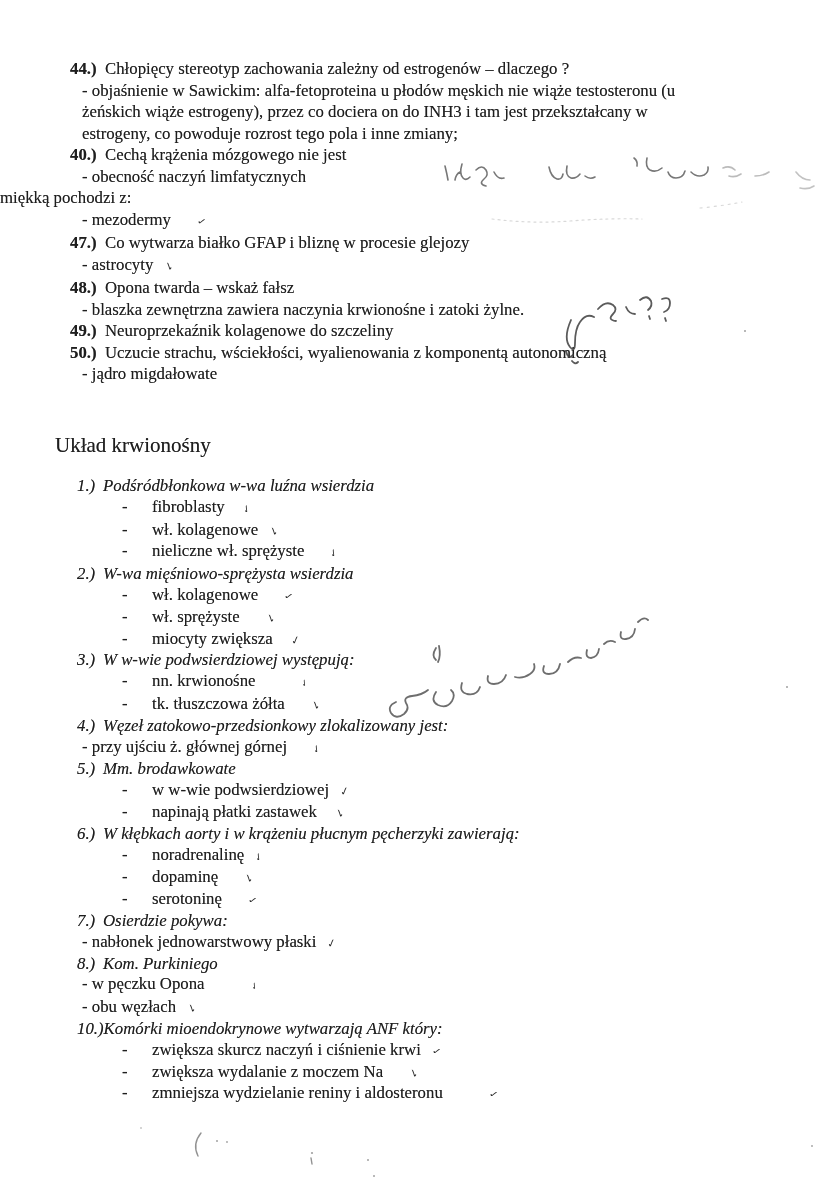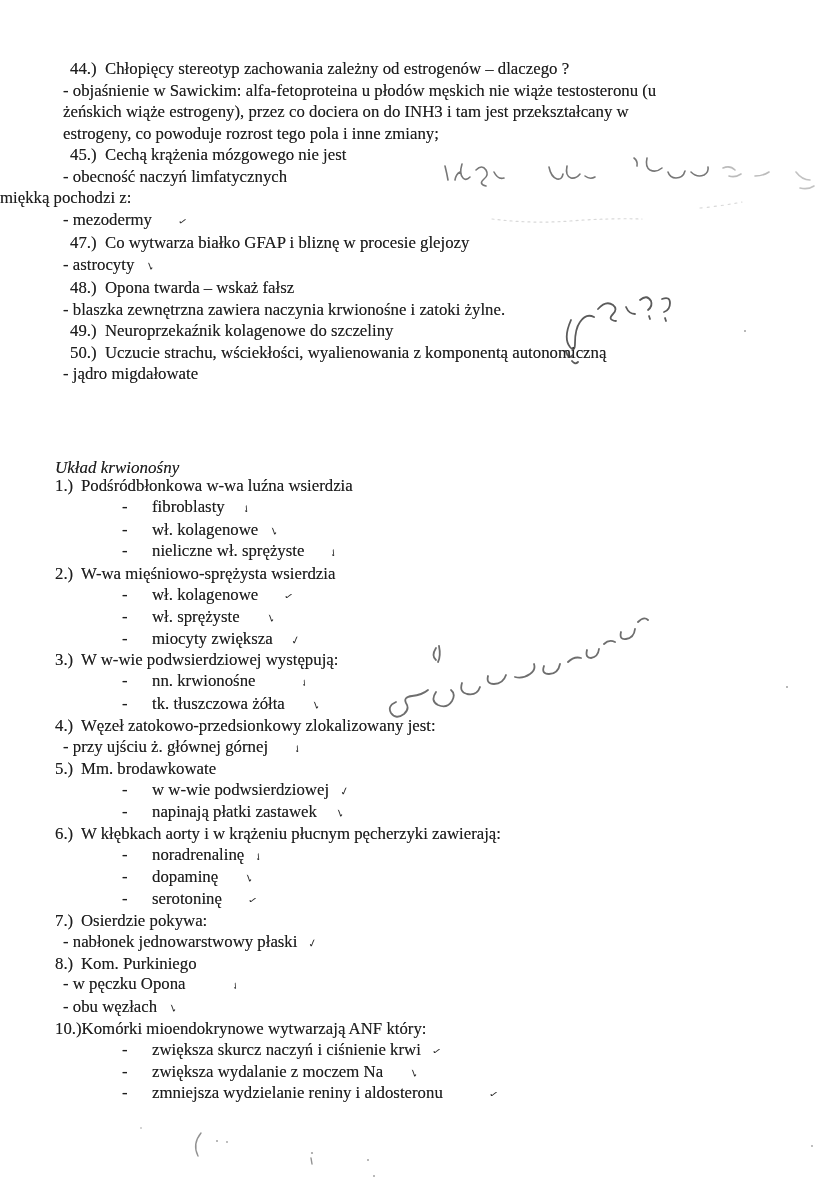--- a/index.html
+++ b/index.html
@@ -5,26 +5,26 @@
 <style>
   html,body{margin:0;padding:0;background:#e8e8e8;}
   .page{
     position:relative;width:819px;height:1182px;background:#ffffff;
     font-family:"Liberation Serif","DejaVu Serif",serif;
     color:#1e1e1e;overflow:hidden;
     text-shadow:0 0 .5px rgba(25,25,25,.55);
   }
   .sec1{position:absolute;top:58px;left:0;right:0;font-size:16.8px;line-height:21.5px;}
   .sec2{position:absolute;top:476px;left:0;right:0;font-size:16.8px;line-height:20.8px;}
-  .heading{position:absolute;top:458px;left:55px;font-size:17px;margin:0;font-weight:normal;font-style:italic;}
+  .heading{position:absolute;top:433px;left:55px;font-size:21px;margin:0;font-weight:normal;}
   .qline{padding-left:70px;white-space:nowrap;}
-  .qline .qno{display:inline-block;min-width:35px;}
+  .qline .qno{display:inline-block;min-width:35px;font-weight:bold;}
   .qcont{white-space:nowrap;}
-  .aline{padding-left:63px;white-space:nowrap;}
-  .s2q{padding-left:55px;white-space:nowrap;}
+  .aline{padding-left:82px;white-space:nowrap;}
+  .s2q{padding-left:77px;white-space:nowrap;font-style:italic;}
   .s2q .qno{display:inline-block;min-width:26px;}
   .bullet{padding-left:122px;white-space:nowrap;}
   .dash{display:inline-block;min-width:30px;}
   .mk{display:inline-block;margin-left:18px;font-size:11px;color:#2c2c2c;
       transform:rotate(-14deg);text-shadow:none;}
   .mk.r2{transform:rotate(16deg) scaleX(-1);}
   .mk.r3{transform:rotate(-42deg);font-size:10px;}
   .mk.r4{transform:rotate(8deg) scale(1.05,.8);}
   .mk.sm{font-size:9px;}
   .gap-lg{margin-left:46px;}
@@ -40,21 +40,21 @@
   <section class="sec1">
 
     <div class="qline">
       <span class="qno">44.)</span><span>Chłopięcy stereotyp zachowania zależny od estrogenów – dlaczego ?</span>
     </div>
     <div class="aline">- objaśnienie w Sawickim: alfa-fetoproteina u płodów męskich nie wiąże testosteronu (u</div>
     <div class="aline">żeńskich wiąże estrogeny), przez co dociera on do INH3 i tam jest przekształcany w</div>
     <div class="aline">estrogeny, co powoduje rozrost tego pola i inne zmiany;</div>
 
     <div class="qline">
-      <span class="qno">45.)</span><span>Cechą krążenia mózgowego nie jest</span>
+      <span class="qno">40.)</span><span>Cechą krążenia mózgowego nie jest</span>
     </div>
     <div class="aline">- obecność naczyń limfatycznych</div>
 
     <div class="qcont">miękką pochodzi z:</div>
     <div class="aline">
       <span>- mezodermy</span><span class="mk r4 gap-md">✓</span>
     </div>
 
     <div class="qline">
       <span class="qno">47.)</span><span>Co wytwarza białko GFAP i bliznę w procesie glejozy</span>

